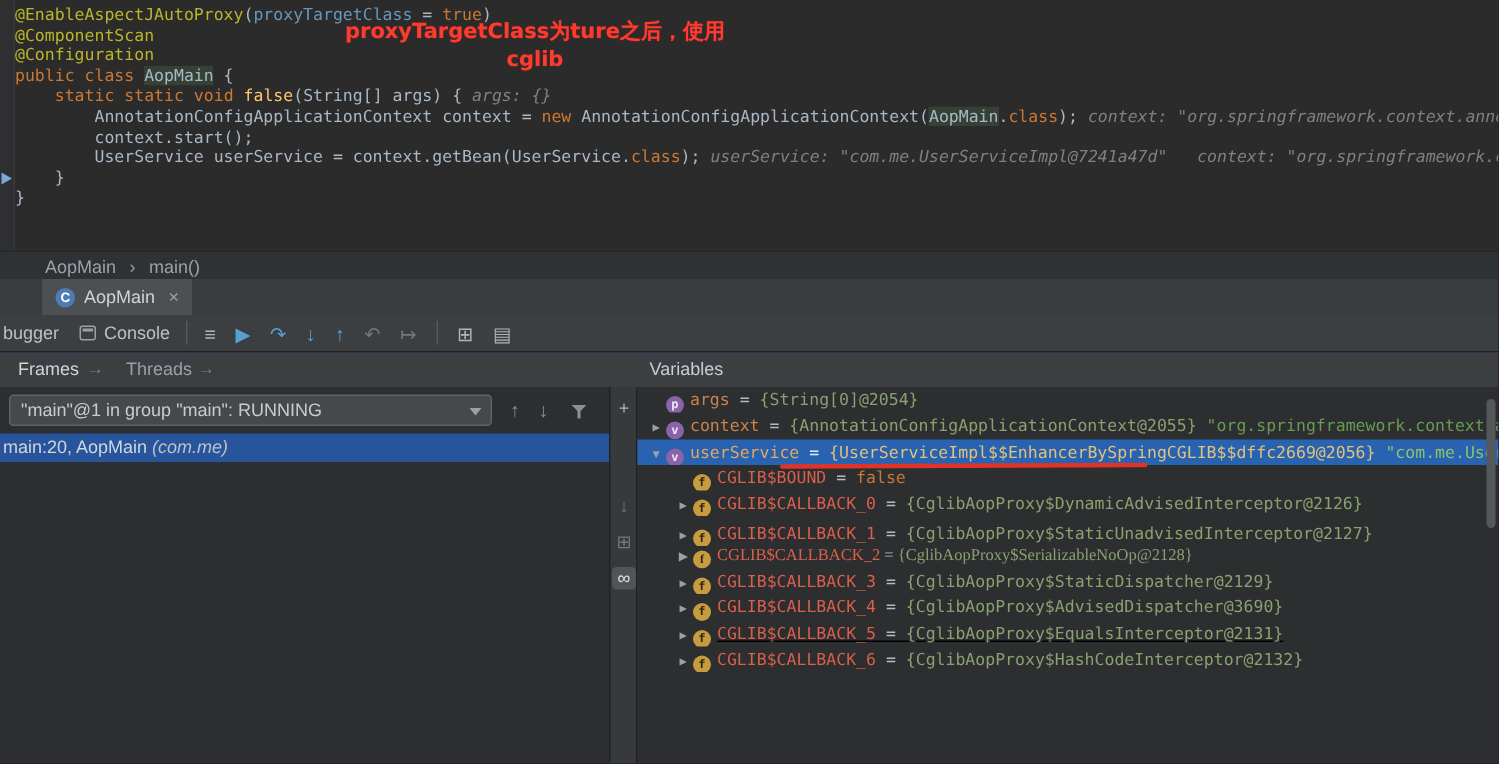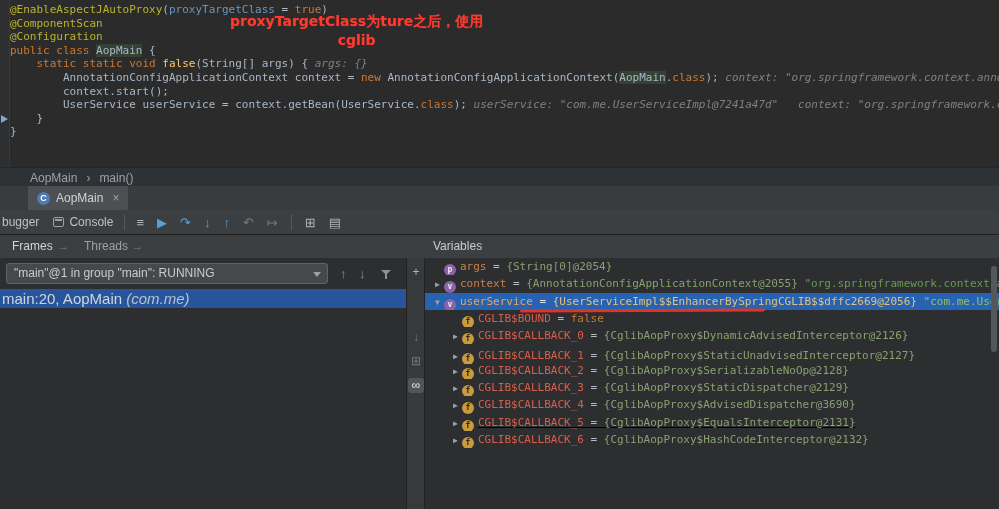--- a/index.html
+++ b/index.html
@@ -63,21 +63,21 @@
        border:1px solid #5f6365;border-radius:3px;color:#c6ccd2;font-size:12px;line-height:19px;
        padding:0 20px 0 7px;white-space:nowrap;overflow:hidden;}
   .combo-arrow{position:absolute;right:6px;top:8px;width:0;height:0;border-left:4px solid transparent;
        border-right:4px solid transparent;border-top:5px solid #9aa0a6;}
   .stack-ic{position:absolute;top:5px;color:#8a9094;font-size:13px;line-height:21px;}
   .stack-up{left:340px}.stack-dn{left:359px}
   .funnel{position:absolute;left:381px;top:12px;width:10px;height:10px;}
   .funnel::before{content:"";position:absolute;left:0;top:0;width:0;height:0;
        border-left:5px solid transparent;border-right:5px solid transparent;border-top:5px solid #8a9094;}
   .funnel::after{content:"";position:absolute;left:4px;top:4px;width:2px;height:5px;background:#8a9094;}
-  #frame-rows .frame-row{position:absolute;left:0;width:406px;height:19px;font-size:15px;line-height:19px;
+  #frame-rows .frame-row{position:absolute;left:0;width:406px;height:19px;font-size:12px;line-height:19px;
        padding-left:2px;box-sizing:border-box;white-space:nowrap;overflow:hidden;color:#cfd6dd;}
   .frame-row.selected{background:#27549b;color:#e8edf2;}
   .frame-pkg{color:#b9c2cc;font-style:italic;}
 
   .watch-strip{position:absolute;top:23px;left:406px;width:19px;bottom:0;background:#373a3c;
        border-left:1px solid #222;border-right:1px solid #222;box-sizing:border-box;}
   .wicon{position:absolute;left:0;width:18px;text-align:center;font-size:12px;line-height:15px;color:#aeb4ba;}
   .wicon.muted{color:#73797e;}
   .wicon.active{left:1px;width:16px;background:#50555a;border-radius:3px;color:#dfe4e9;}
   .watch-strip .wicon:nth-of-type(1){top:7px;}
@@ -195,21 +195,21 @@
       </div>
 
     <div class="vars-panel">
       <div id="var-rows">
           <div class="var-row" style="top: 0px; padding-left: 6px;"><span class="expander"></span><span class="vicon p">p</span><span class="vname local">args</span><span class="veq"> = </span><span class="vval">{String[0]@2054}</span></div>
           <div class="var-row" style="top: 17.3px; padding-left: 6px;"><span class="expander">▶</span><span class="vicon v">v</span><span class="vname local">context</span><span class="veq"> = </span><span class="vval">{AnnotationConfigApplicationContext@2055}</span><span class="vstr"> "org.springframework.context.annotat</span></div>
           <div class="var-row selected" style="top: 34.6px; padding-left: 6px;"><span class="expander">▼</span><span class="vicon v">v</span><span class="vname local">userService</span><span class="veq"> = </span><span class="vval">{UserServiceImpl$$EnhancerBySpringCGLIB$$dffc2669@2056}</span><span class="vstr"> "com.me.UserSe</span></div>
           <div class="var-row" style="top: 51.9px; padding-left: 24px;"><span class="expander"></span><span class="vicon f">f</span><span class="vname field">CGLIB$BOUND</span><span class="veq"> = </span><span class="vval kw">false</span></div>
           <div class="var-row" style="top: 69.2px; padding-left: 24px;"><span class="expander">▶</span><span class="vicon f">f</span><span class="vname field">CGLIB$CALLBACK_0</span><span class="veq"> = </span><span class="vval">{CglibAopProxy$DynamicAdvisedInterceptor@2126}</span></div>
           <div class="var-row" style="top: 89px; padding-left: 24px;"><span class="expander">▶</span><span class="vicon f">f</span><span class="vname field">CGLIB$CALLBACK_1</span><span class="veq"> = </span><span class="vval">{CglibAopProxy$StaticUnadvisedInterceptor@2127}</span></div>
-          <div class="var-row" style="top: 103.8px; padding-left: 24px;"><span class="expander">▶</span><span class="vicon f">f</span><span class="vname field">CGLIB$CALLBACK_2</span><span class="veq"> = </span><span class="vval">{CglibAopProxy$SerializableNoOp@2128}</span></div>
+          <div class="var-row" style="top: 103.8px; padding-left: 24px; font-family: Liberation Serif, serif;"><span class="expander">▶</span><span class="vicon f">f</span><span class="vname field">CGLIB$CALLBACK_2</span><span class="veq"> = </span><span class="vval">{CglibAopProxy$SerializableNoOp@2128}</span></div>
           <div class="var-row" style="top: 121.1px; padding-left: 24px;"><span class="expander">▶</span><span class="vicon f">f</span><span class="vname field">CGLIB$CALLBACK_3</span><span class="veq"> = </span><span class="vval">{CglibAopProxy$StaticDispatcher@2129}</span></div>
           <div class="var-row" style="top: 138.4px; padding-left: 24px;"><span class="expander">▶</span><span class="vicon f">f</span><span class="vname field">CGLIB$CALLBACK_4</span><span class="veq"> = </span><span class="vval">{CglibAopProxy$AdvisedDispatcher@3690}</span></div>
           <div class="var-row" style="top: 155.7px; padding-left: 24px; text-decoration: underline;"><span class="expander">▶</span><span class="vicon f">f</span><span class="vname field">CGLIB$CALLBACK_5</span><span class="veq"> = </span><span class="vval">{CglibAopProxy$EqualsInterceptor@2131}</span></div>
           <div class="var-row" style="top: 173px; padding-left: 24px;"><span class="expander">▶</span><span class="vicon f">f</span><span class="vname field">CGLIB$CALLBACK_6</span><span class="veq"> = </span><span class="vval">{CglibAopProxy$HashCodeInterceptor@2132}</span></div>
         </div>
       <div class="red-underline"></div>
       <div class="vscroll"></div>
     </div>
   </div>
 

